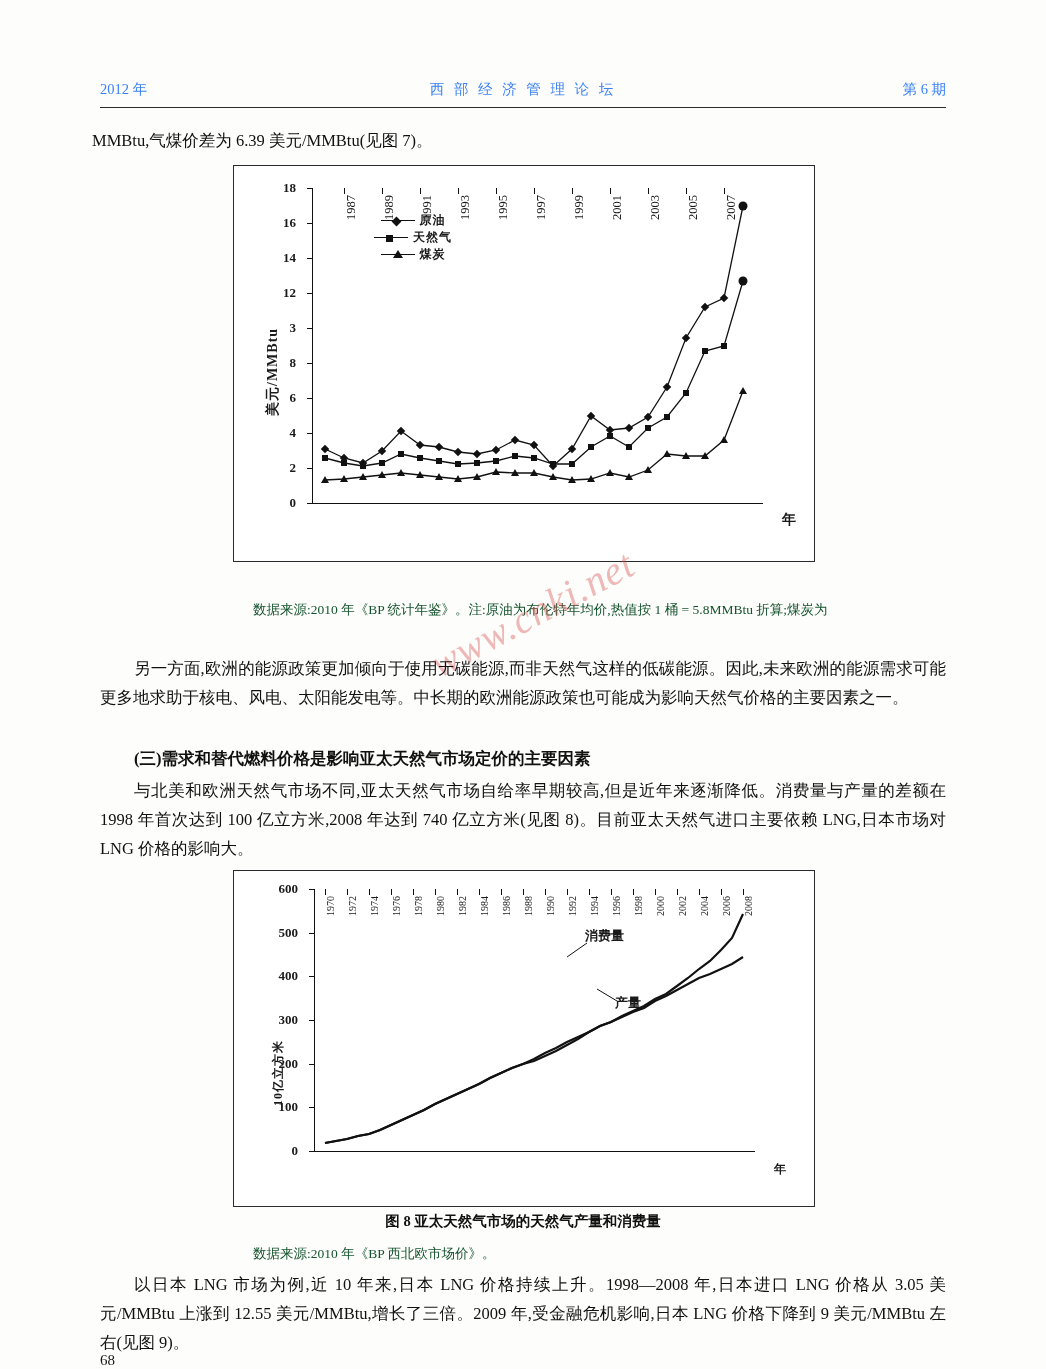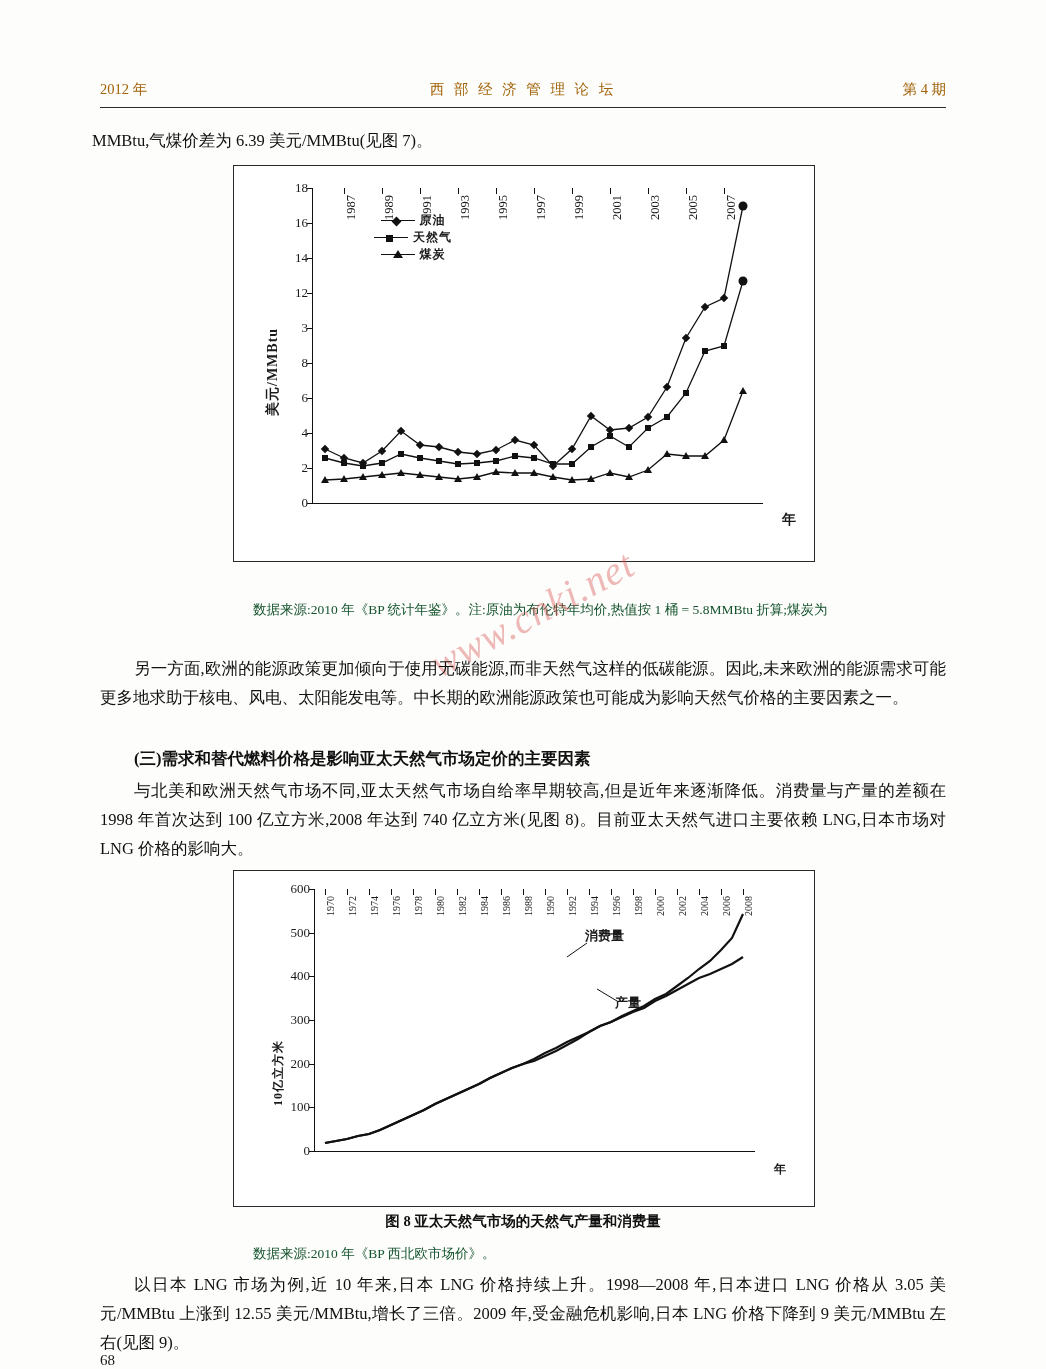--- a/index.html
+++ b/index.html
@@ -23,21 +23,21 @@
     background: #fdfdfb;
   }
   
   .header {
     position: absolute;
     left: 100px;
     top: 80px;
     width: 846px;
     height: 26px;
     font-size: 14.5px;
-    color: #a16207;
+    color: #3b82f6;
   }
   .header .left { position: absolute; left: 0; top: 0; }
   .header .center {
     position: absolute;
     left: 0; right: 0;
     text-align: center;
     top: 0;
     letter-spacing: 3px;
   }
   .header .right { position: absolute; right: 0; top: 0; }
@@ -137,24 +137,25 @@
     transform-origin: 0 0;
     transform: rotate(-90deg);
     font-size: 14px;
     font-weight: bold;
     white-space: nowrap;
     letter-spacing: 1px;
   }
   .ytick {
     position: absolute;
     right: 100%;
-    margin-right: 5px;
+    margin-right: 17px;
     font-size: 13px;
     transform: translateY(-50%);
     font-family: "Liberation Serif", serif;
+    font-weight: bold;
   }
   .ytick-mark {
     position: absolute;
     left: -6px;
     width: 6px;
     height: 1px;
     background: #111;
   }
   .xtick-label {
     position: absolute;
@@ -226,21 +227,21 @@
   }
 </style>
 </head>
 <body>
 
 <div class="page">
 
   <div class="header">
     <span class="left">2012 年</span>
     <span class="center">西 部 经 济 管 理 论 坛</span>
-    <span class="right">第 4 期</span>
+    <span class="right">第 6 期</span>
   </div>
   <div class="header-rule"></div>
 
   <div class="para p-lead">MMBtu,气煤价差为 6.39 美元/MMBtu(见图 7)。</div>
 
   <div class="figure-box fig1">
 
     <div class="ylab-vert" style="left:30px; top:250px;">美元/MMBtu</div>
 
     <div class="chart-area" id="c1-plot">

